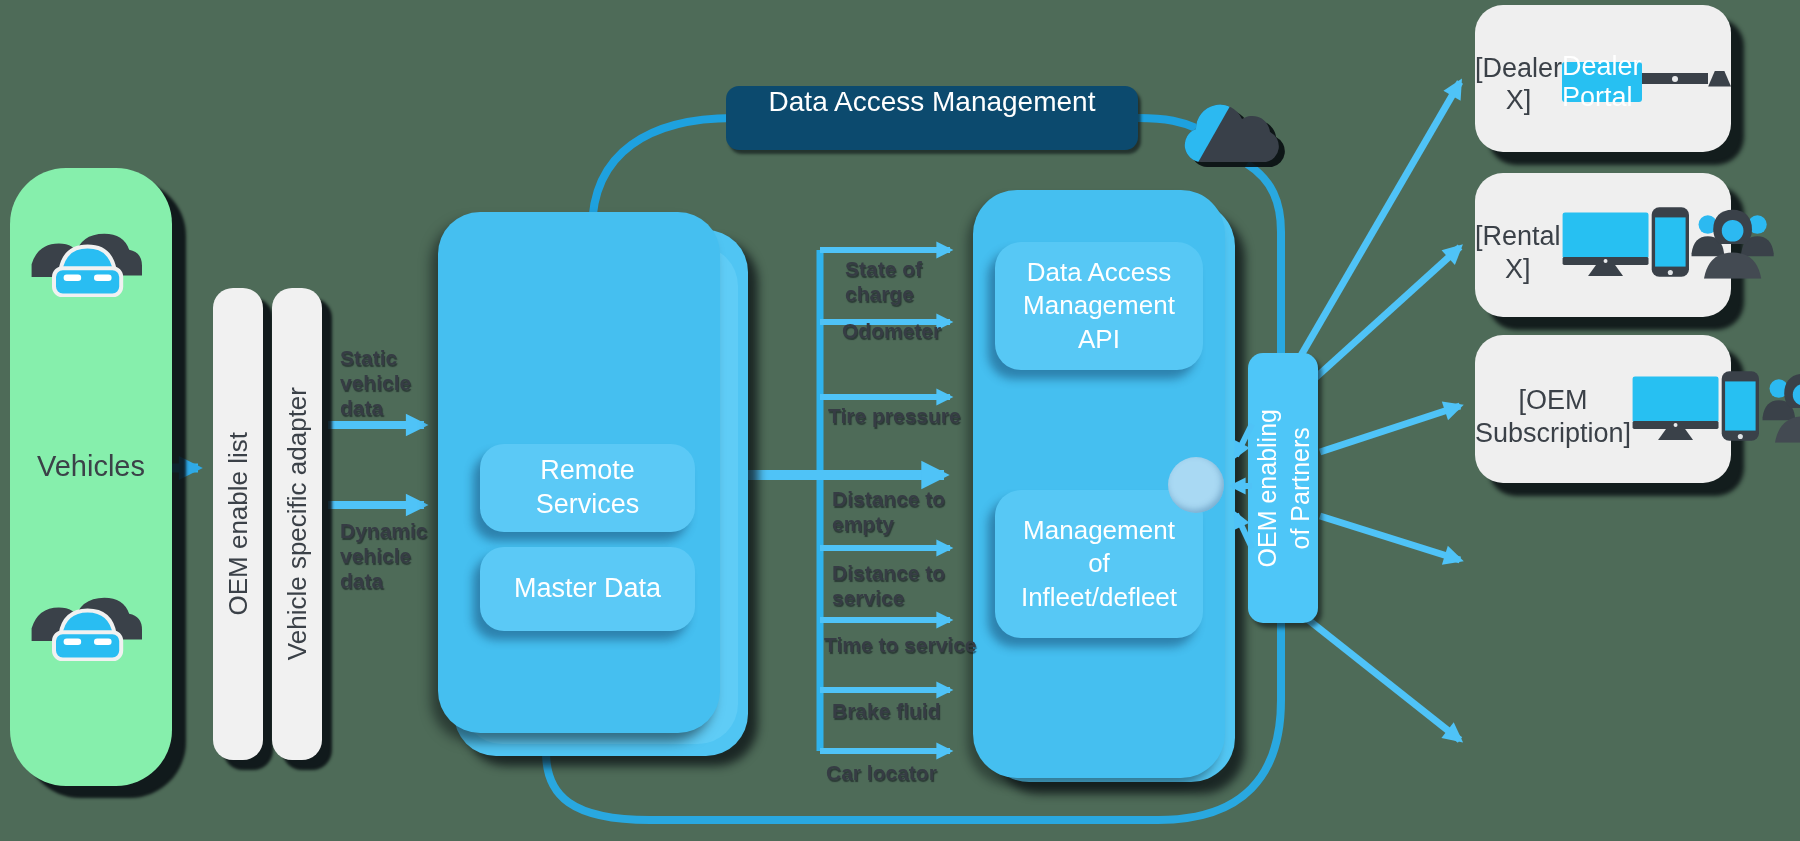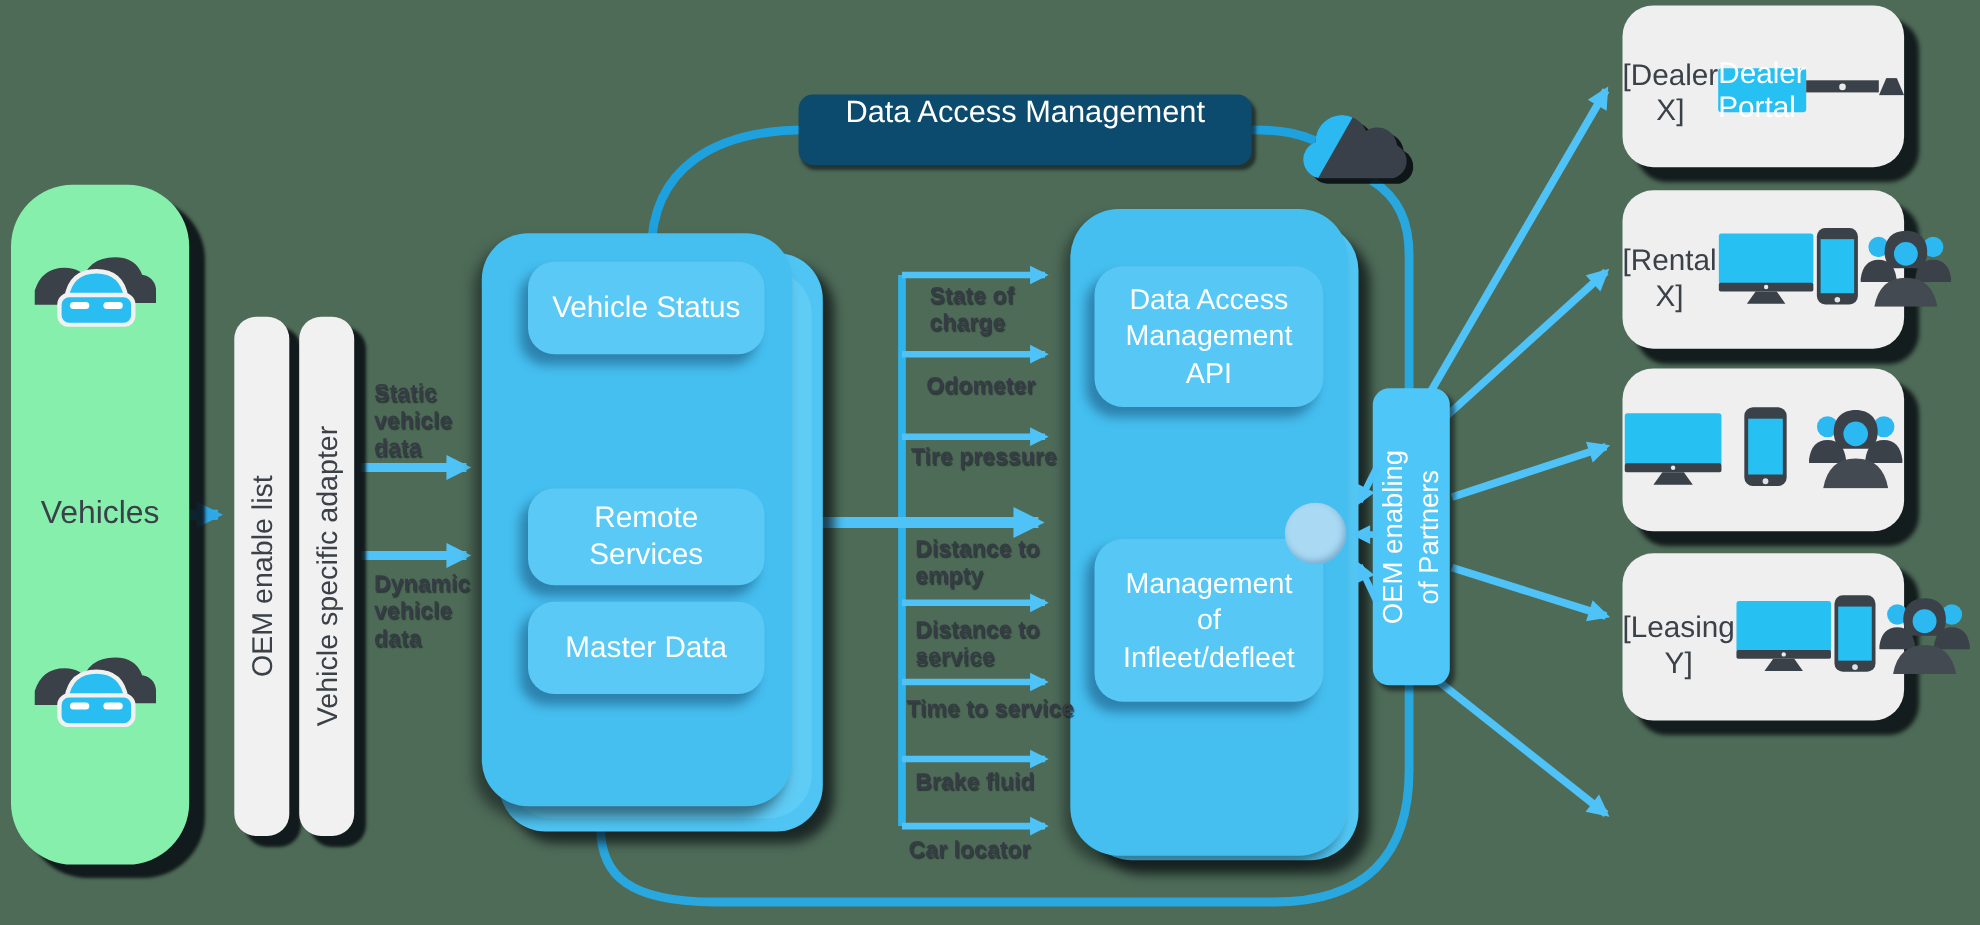--- a/index.html
+++ b/index.html
@@ -198,32 +198,31 @@
   <div class="dp-label" style="left:340px;top:345px;width:110px">Static
 vehicle
 data</div>
   <div class="dp-label" style="left:340px;top:518px;width:120px">Dynamic
 vehicle
 data</div>
 
   <div id="mid-layer1"></div>
   <div id="mid-layer2"></div>
   <div id="mid-box"></div>
-  <div id="mc0" class="midcard">Vehicle Status</div>
   <div id="mc2" class="midcard">Remote
 Services</div>
   <div id="mc3" class="midcard">Master Data</div>
 
   <div id="banner">
     <span>Data Access Management</span>
   </div>
 
   <div class="dp-label" style="left:845px;top:256px;width:120px">State of
 charge</div>
-  <div class="dp-label" style="left:842px;top:338px;width:160px">Odometer</div>
+  <div class="dp-label" style="left:842px;top:318px;width:160px">Odometer</div>
   <div class="dp-label" style="left:828px;top:403px;width:170px">Tire pressure</div>
   <div class="dp-label" style="left:832px;top:486px;width:140px">Distance to
 empty</div>
   <div class="dp-label" style="left:832px;top:560px;width:140px">Distance to
 service</div>
   <div class="dp-label" style="left:824px;top:632px;width:180px">Time to service</div>
   <div class="dp-label" style="left:832px;top:698px;width:160px">Brake fluid</div>
   <div class="dp-label" style="left:826px;top:760px;width:160px">Car locator</div>
 
   <div id="right-layer"></div>
@@ -261,47 +260,34 @@
       <svg class="ic-phone" viewBox="0 0 48 86">
           <use href="#i-phone"></use>
         </svg>
       <svg class="ic-people" viewBox="0 0 110 95">
           <use href="#i-people"></use>
         </svg>
     </div>
   </div>
 
   <div id="p2" class="partner">
+    <div class="partner-title">[OEM Subscription]</div>
     <div class="icon-row">
       <svg class="ic-monitor" viewBox="0 0 112 86">
           <use href="#i-monitor"></use>
         </svg>
       <svg class="ic-phone" viewBox="0 0 48 86">
           <use href="#i-phone"></use>
         </svg>
       <svg class="ic-people" viewBox="0 0 110 95">
           <use href="#i-people"></use>
         </svg>
     </div>
   </div>
 
-  <div id="p3" class="partner">
-    <div class="partner-title">[Leasing Y]</div>
-    <div class="icon-row">
-      <svg class="ic-monitor" viewBox="0 0 112 86">
-          <use href="#i-monitor"></use>
-        </svg>
-      <svg class="ic-phone" viewBox="0 0 48 86">
-          <use href="#i-phone"></use>
-        </svg>
-      <svg class="ic-people" viewBox="0 0 110 95">
-          <use href="#i-people"></use>
-        </svg>
-    </div>
-  </div>
 
 
   <svg class="layer layer-top" viewBox="0 0 1800 841">
     <path d="M1252,424 L1236,456" stroke="#4fc3f7" stroke-width="6" fill="none" marker-end="url(#mL)"></path>
     <path d="M1252,486 L1232,486" stroke="#4fc3f7" stroke-width="6" fill="none" marker-end="url(#mL)"></path>
     <path d="M1252,548 L1236,514" stroke="#4fc3f7" stroke-width="6" fill="none" marker-end="url(#mL)"></path>
   </svg>
 
 </div>
 

